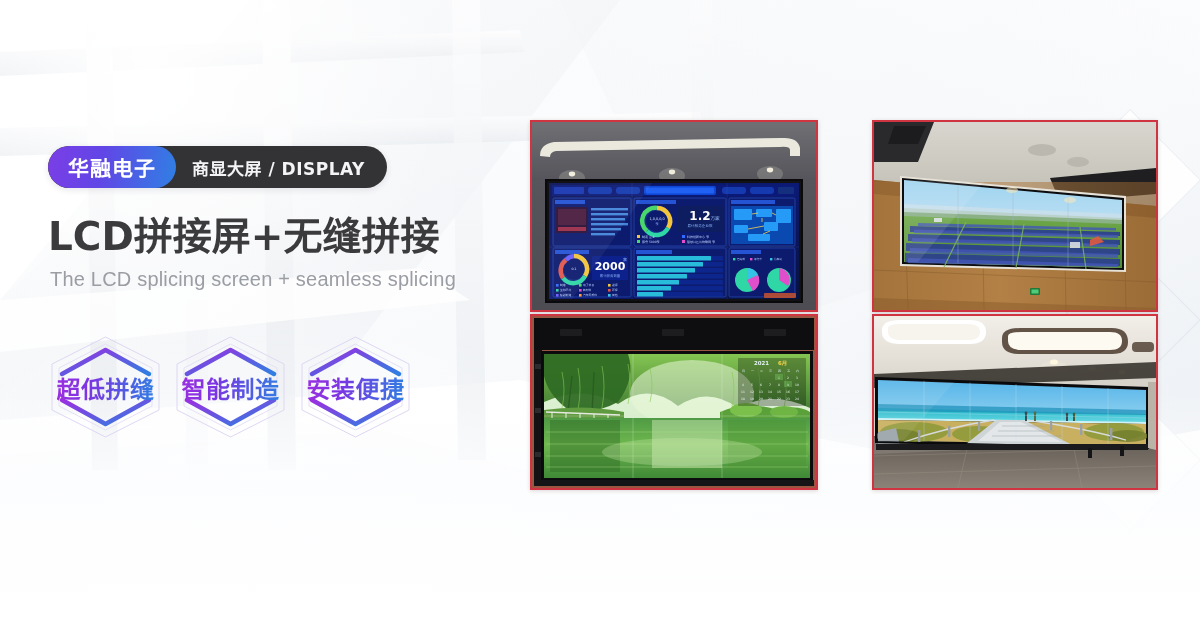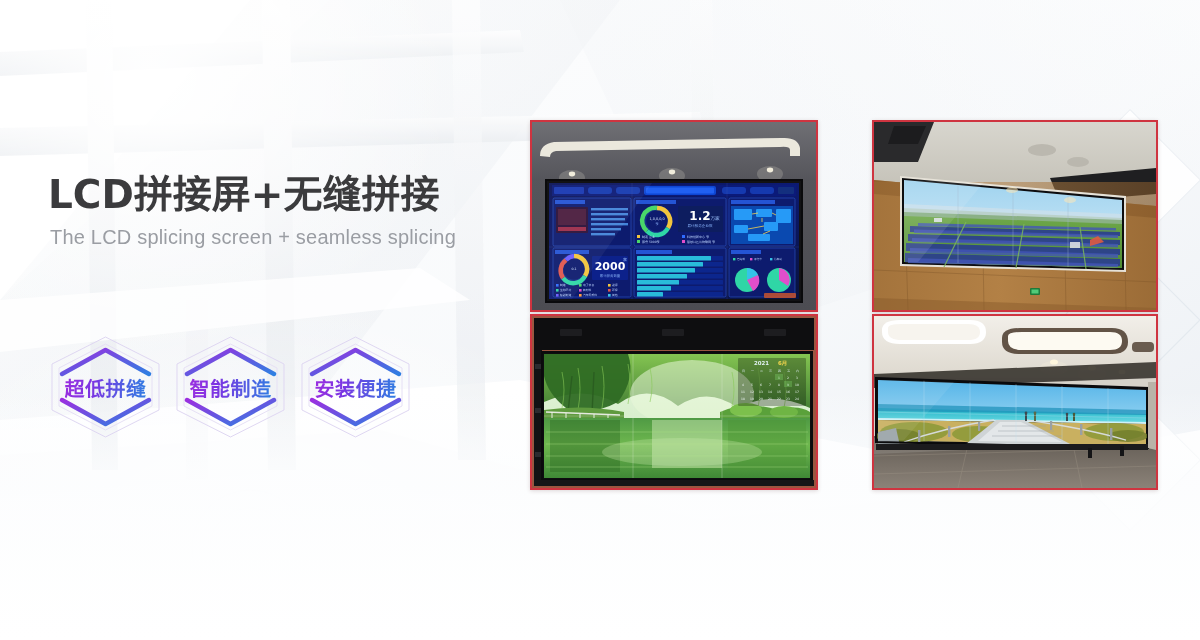--- a/index.html
+++ b/index.html
@@ -69,21 +69,21 @@
   .features{
     position:absolute;left:46px;top:334px;
     display:flex;gap:6px;
   }
   .feature{
     position:relative;width:119px;height:106px;
     display:flex;align-items:center;justify-content:center;
   }
   .feature svg{position:absolute;left:0;top:0;width:119px;height:106px;}
   .feature-label{
-    position:relative;z-index:3;font-size:20px;font-weight:bold;
+    position:relative;z-index:3;font-size:24px;font-weight:bold;
     letter-spacing:.5px;white-space:nowrap;
     font-family:"DejaVu Sans","Liberation Sans",sans-serif;
     background:linear-gradient(95deg,#9b2fe0 0%,#7a36e3 35%,#2f7fe2 100%);
     -webkit-background-clip:text;background-clip:text;
     color:transparent;-webkit-text-fill-color:transparent;
   }
 
   
   .photo{
     position:absolute;border:2px solid #cf3440;background:#3a3a3c;overflow:hidden;
@@ -161,20 +161,24 @@
       </g>
     </svg>
 
     <div class="glow-tl"></div>
     <div class="glow-bl"></div>
     <div class="floor"></div>
   </div>
 
   <div class="copy">
 
+    <div class="pill">
+      <div class="pill-brand">华融电子</div>
+      <div class="pill-sub">商显大屏 / DISPLAY</div>
+    </div>
 
     <h1 class="headline">LCD拼接屏+无缝拼接</h1>
     <p class="subline">The LCD splicing screen + seamless splicing</p>
   </div>
 
   <div class="features">
 
     <div class="feature">
       <svg viewBox="0 0 119 106">
         <defs>

